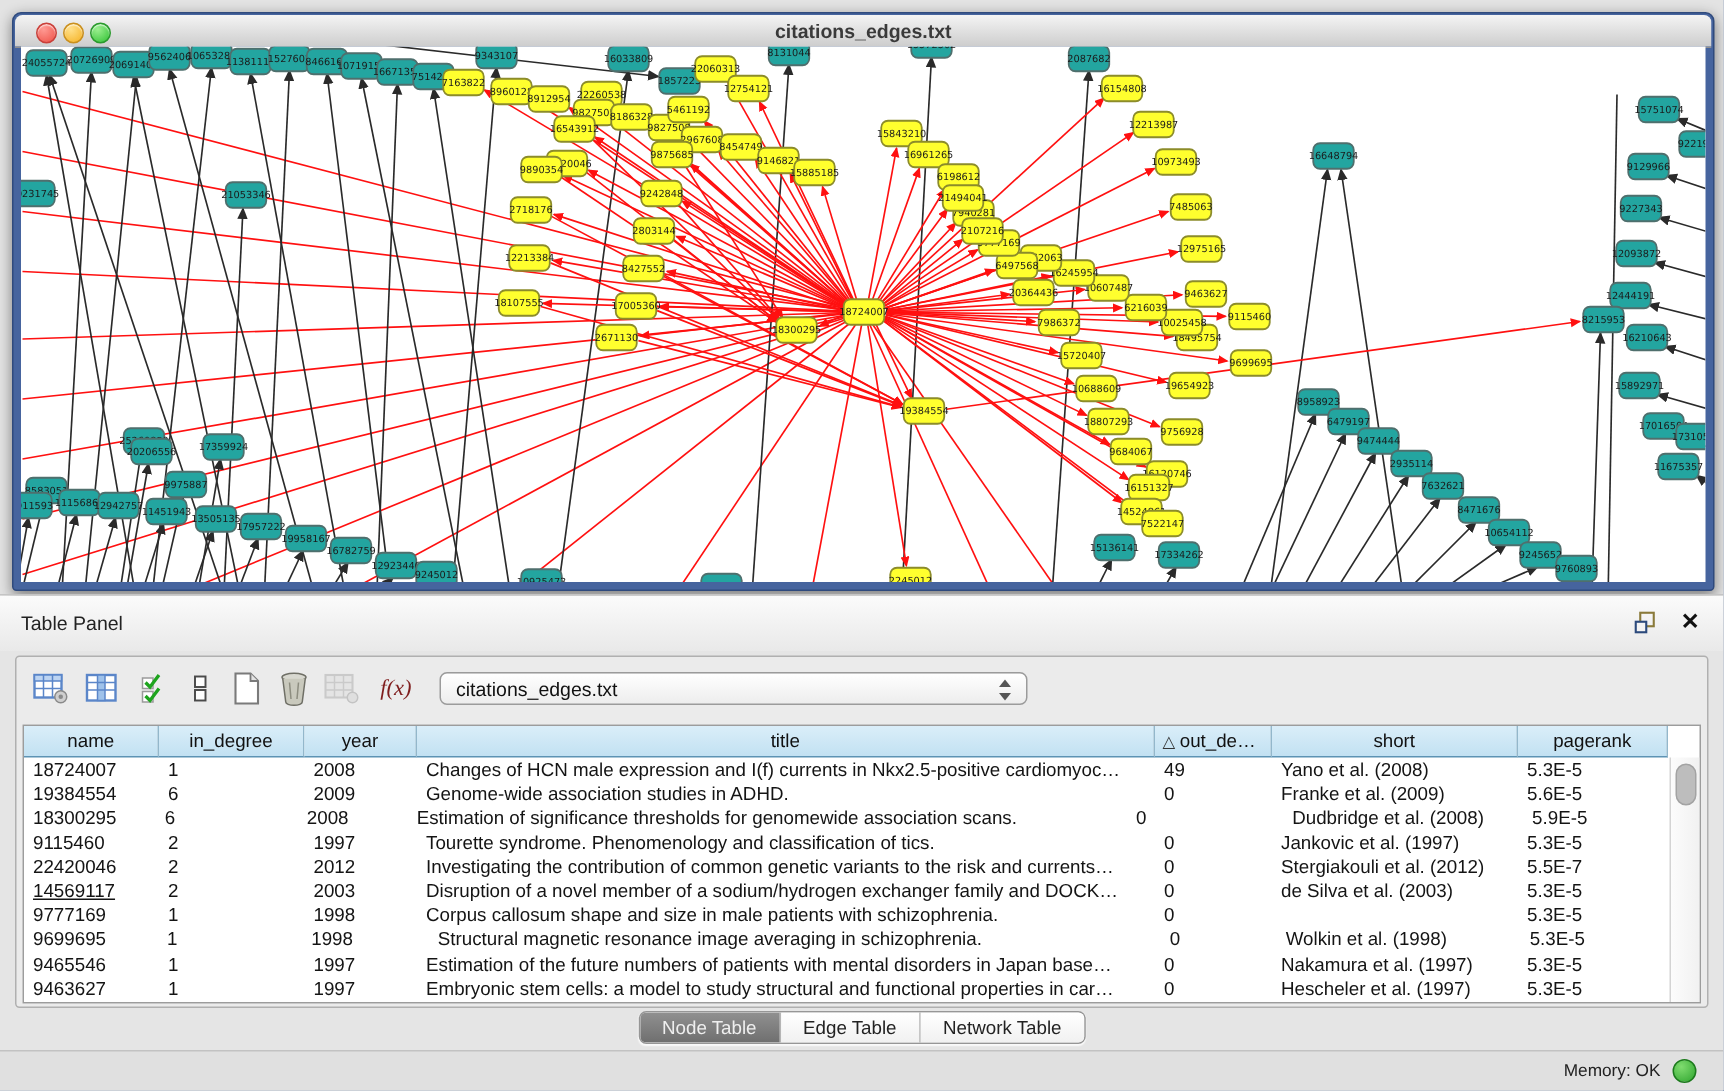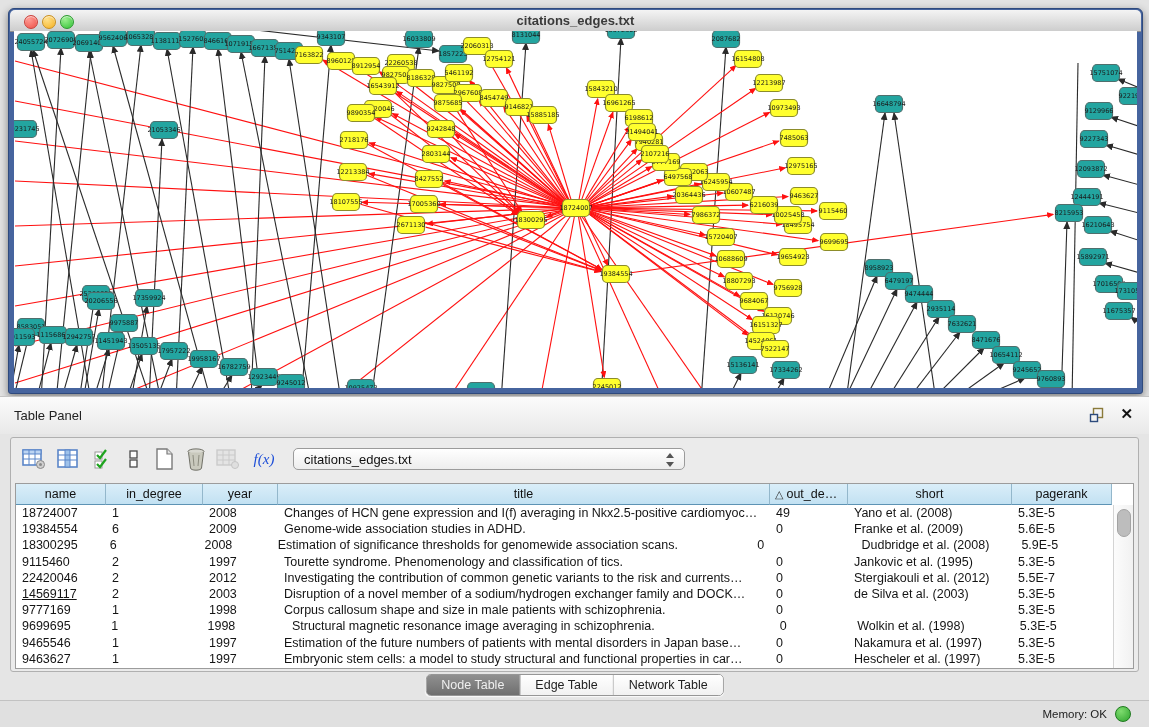--- a/index.html
+++ b/index.html
@@ -804,21 +804,21 @@
         <span class="tb-icon" style="left:198px;opacity:.4">
           <svg width="24" height="22" viewBox="0 0 24 22">
             <rect x="1" y="2" width="18" height="15" fill="#dcdcdc" stroke="#9a9a9a" stroke-width="1.4"></rect>
             <line x1="7" y1="2" x2="7" y2="17" stroke="#9a9a9a"></line>
               <line x1="13" y1="2" x2="13" y2="17" stroke="#9a9a9a"></line>
             <line x1="1" y1="7" x2="19" y2="7" stroke="#9a9a9a"></line>
               <line x1="1" y1="12" x2="19" y2="12" stroke="#9a9a9a"></line>
             <circle cx="19" cy="17" r="3.5" fill="#cfcfcf" stroke="#8a8a8a"></circle>
           </svg>
         </span>
-        <span class="tb-icon" style="left:234px;font-size:15px;font-style:italic;font-family:'Liberation Serif',serif;color:#1d4ed8">f(x)</span>
+        <span class="tb-icon" style="left:234px;font-size:15px;font-style:italic;font-family:'Liberation Serif',serif;color:#7f1d1d">f(x)</span>
         <div id="combo">
           <span>citations_edges.txt</span>
           <span id="combo-arrows">
             <svg width="10" height="16" viewBox="0 0 10 16">
               <path d="M5 1 L9 6 H1 z" fill="#555"></path>
                 <path d="M5 15 L9 10 H1 z" fill="#555"></path>
             </svg>
           </span>
         </div>
       </div>
@@ -831,21 +831,21 @@
             <div class="th" style="width: 492px;">title</div>
             <div class="th sorted" style="width: 78px;"><span class="tri">△</span>out_de…</div>
             <div class="th" style="width: 164px;">short</div>
             <div class="th" style="width: 100px;">pagerank</div>
           </div>
         <div id="tbody">
             <div class="tr">
               <div class="td" style="width: 90px;">18724007</div>
               <div class="td" style="width: 97px;">1</div>
               <div class="td" style="width: 75px;">2008</div>
-              <div class="td" style="width: 492px;">Changes of HCN gene expression and I(f) averaging in Nkx2.5-positive cardiomyoc…</div>
+              <div class="td" style="width: 492px;">Changes of HCN male expression and I(f) currents in Nkx2.5-positive cardiomyoc…</div>
               <div class="td" style="width: 78px;">49</div>
               <div class="td" style="width: 164px;">Yano et al. (2008)</div>
               <div class="td" style="width: 100px;">5.3E-5</div>
             </div>
             <div class="tr">
               <div class="td" style="width: 90px;">19384554</div>
               <div class="td" style="width: 97px;">6</div>
               <div class="td" style="width: 75px;">2009</div>
               <div class="td" style="width: 492px;">Genome-wide association studies in ADHD.</div>
               <div class="td" style="width: 78px;">0</div>
@@ -860,21 +860,21 @@
               <div class="td" style="width: 78px;">0</div>
               <div class="td" style="width: 164px; margin-left: 28px;">Dudbridge et al. (2008)</div>
               <div class="td" style="width: 100px;">5.9E-5</div>
             </div>
             <div class="tr">
               <div class="td" style="width: 90px;">9115460</div>
               <div class="td" style="width: 97px;">2</div>
               <div class="td" style="width: 75px;">1997</div>
               <div class="td" style="width: 492px;">Tourette syndrome. Phenomenology and classification of tics.</div>
               <div class="td" style="width: 78px;">0</div>
-              <div class="td" style="width: 164px;">Jankovic et al. (1995)</div>
+              <div class="td" style="width: 164px;">Jankovic et al. (1997)</div>
               <div class="td" style="width: 100px;">5.3E-5</div>
             </div>
             <div class="tr">
               <div class="td" style="width: 90px;">22420046</div>
               <div class="td" style="width: 97px;">2</div>
               <div class="td" style="width: 75px;">2012</div>
               <div class="td" style="width: 492px;">Investigating the contribution of common genetic variants to the risk and currents…</div>
               <div class="td" style="width: 78px;">0</div>
               <div class="td" style="width: 164px;">Stergiakouli et al. (2012)</div>
               <div class="td" style="width: 100px;">5.5E-7</div>

